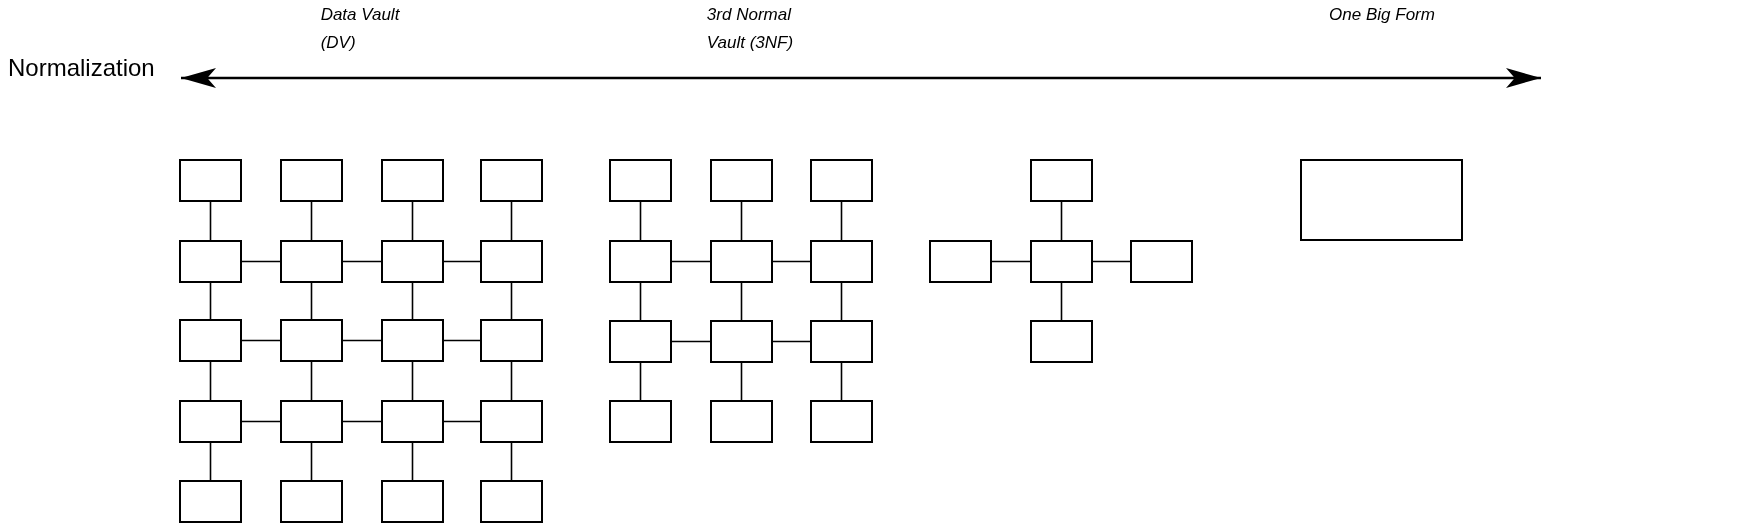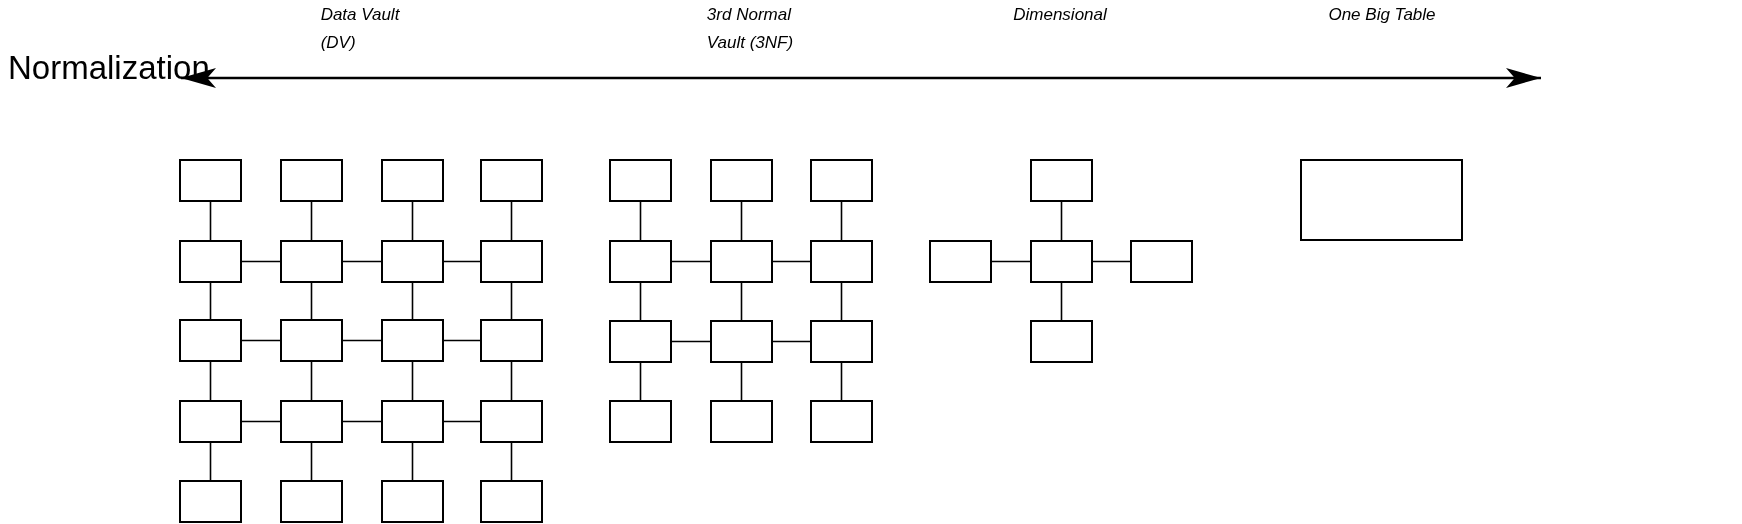--- a/index.html
+++ b/index.html
@@ -35,21 +35,21 @@
     stroke-width: 1.6;
   }
   .axis-line {
     stroke: #000000;
     stroke-width: 2.5;
     fill: none;
   }
   .axis-label {
     position: absolute;
     top: 55px;
-    font-size: 33px;
+    font-size: 24px;
     line-height: 26px;
     white-space: nowrap;
   }
   .axis-label.left  { left: 8px; }
   .axis-label.right { right: 2px; }
   .method-label {
     position: absolute;
     top: 1px;
     transform: translateX(-50%);
     font-size: 17px;
@@ -169,20 +169,19 @@
     <span>Data Vault</span>
     <span>(DV)</span>
   </div>
 
   <div class="method-label" style="left: 741px; margin-left: 9px;">
     <span>3rd Normal</span>
     <span>Vault (3NF)</span>
   </div>
 
   <div class="method-label" style="left: 1060px;">
-    <span>Dimensional</span>
   </div>
 
   <div class="method-label" style="left: 1382px;">
-    <span>One Big Table</span>
+    <span>One Big Form</span>
   </div>
 
 </div>
 
 </body></html>

